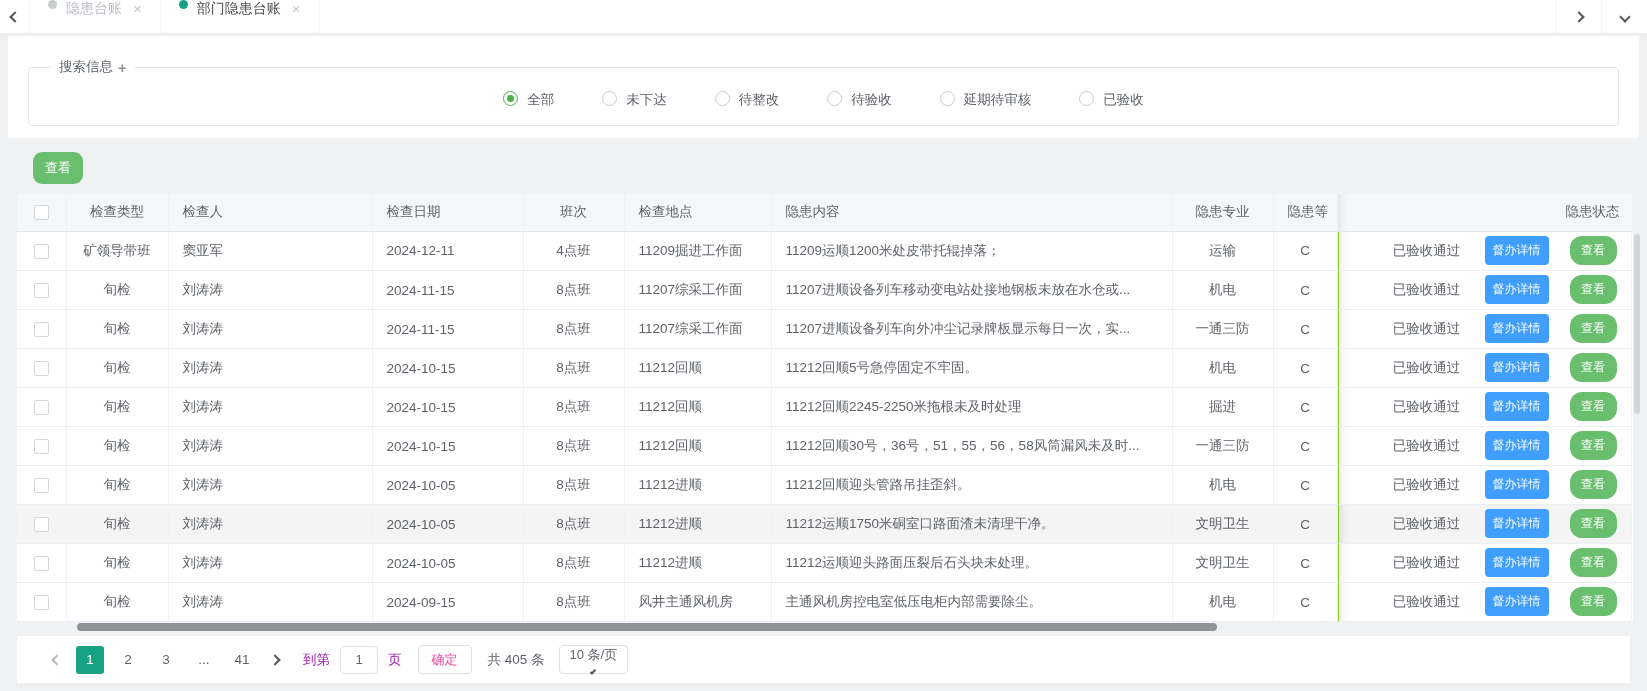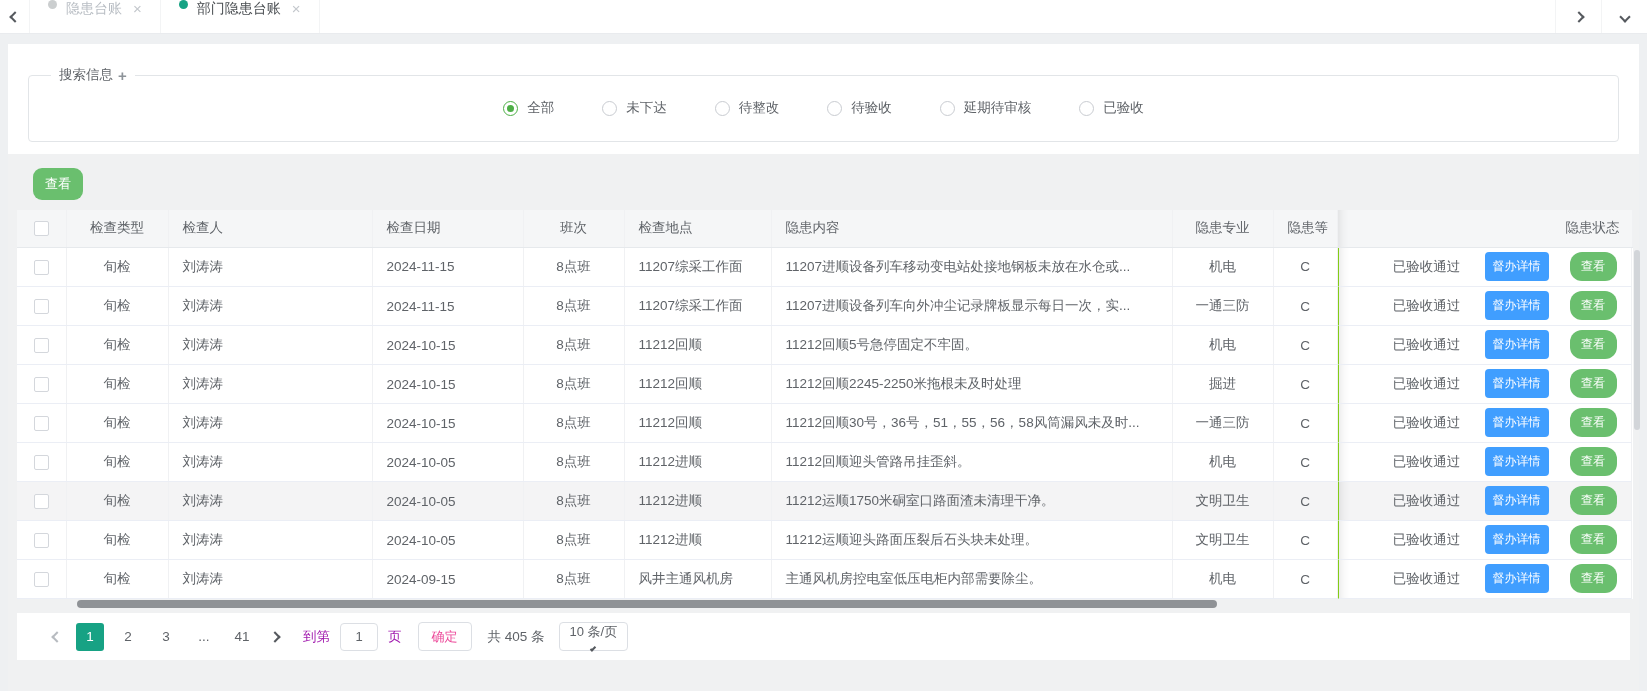--- a/index.html
+++ b/index.html
@@ -22,31 +22,31 @@
   .tab { display:flex; align-items:flex-start; gap:9px; padding:0 18px;
     border-right:1px solid #f3f4f5; font-size:14px; color:#b9bec4; cursor:pointer; }
   .tab .dot { width:9px; height:9px; border-radius:50%; background:#cbcecf; }
   .tab.active { color:#4c5054; }
   .tab.active .dot { background:#17a284; }
   .tab-close { color:#c3c7cc; font-size:15px; margin-left:2px; }
   .tabbar-right { margin-left:auto; display:flex; }
   .tabbar-right .nav-btn { border-right:none; border-left:1px solid #f3f4f5; width:46px; }
 
   
-  .panel { margin:10px 8px 0; background:#fff; height:647px;
+  .panel { margin:2px 8px 0; background:#fff; height:647px;
     display:flex; flex-direction:column; }
 
   fieldset.search-box { margin:22px 20px 0; border:1px solid #e2e5e8;
     border-radius:4px; height:76px; }
   fieldset legend { margin-left:22px; padding:0 8px; font-size:13.5px;
     color:#5f6368; display:flex; align-items:center; gap:5px; }
   .plus-icon { color:#8d9399; font-size:15px; font-weight:700; }
   .radios { display:flex; justify-content:center; gap:48px; margin-top:15px;
     font-size:13.5px; color:#5f6368; }
-  .radio-item { display:flex; align-items:center; gap:9px; cursor:pointer; }
+  .radio-item { display:flex; gap:9px; cursor:pointer; }
   .radio-circle { width:15px; height:15px; border:1px solid #c9ccd1;
     border-radius:50%; background:#fff; position:relative; flex:0 0 auto; }
   .radio-item.selected .radio-circle { border-color:#4daf46; }
   .radio-item.selected .radio-circle::after { content:""; position:absolute;
     inset:3px; border-radius:50%; background:#4daf46; }
 
   
   .table-section { margin-top:12px; background:#f0f1f2; flex:1;
     padding:14px 9px 0; display:flex; flex-direction:column; }
   .btn-view-top { margin:0 0 10px 16px; align-self:flex-start;
@@ -211,20 +211,36 @@
               <th class="c-center">班次</th>
               <th class="c-left">检查地点</th>
               <th class="c-left">隐患内容</th>
               <th class="c-center">隐患专业</th>
               <th class="c-left">隐患等</th>
               <th class="fixed-col">隐患状态</th>
             </tr>
           </thead>
           <tbody>
 
+              <tr>
+                <td class="col-check"><span class="checkbox"></span></td>
+                <td class="c-center">矿领导带班</td>
+                <td class="c-left">窦亚军</td>
+                <td class="c-left">2024-12-11</td>
+                <td class="c-center">4点班</td>
+                <td class="c-left">11209掘进工作面</td>
+                <td class="c-left">11209运顺1200米处皮带托辊掉落；</td>
+                <td class="c-center">运输</td>
+                <td class="c-center">C</td>
+                <td class="fixed-col">
+                  <span class="status-text">已验收通过</span>
+                  <button class="btn-blue">督办详情</button>
+                  <button class="btn-green">查看</button>
+                </td>
+              </tr>
 
               <tr>
                 <td class="col-check"><span class="checkbox"></span></td>
                 <td class="c-center">旬检</td>
                 <td class="c-left">刘涛涛</td>
                 <td class="c-left">2024-11-15</td>
                 <td class="c-center">8点班</td>
                 <td class="c-left">11207综采工作面</td>
                 <td class="c-left">11207进顺设备列车移动变电站处接地钢板未放在水仓或...</td>
                 <td class="c-center">机电</td>

